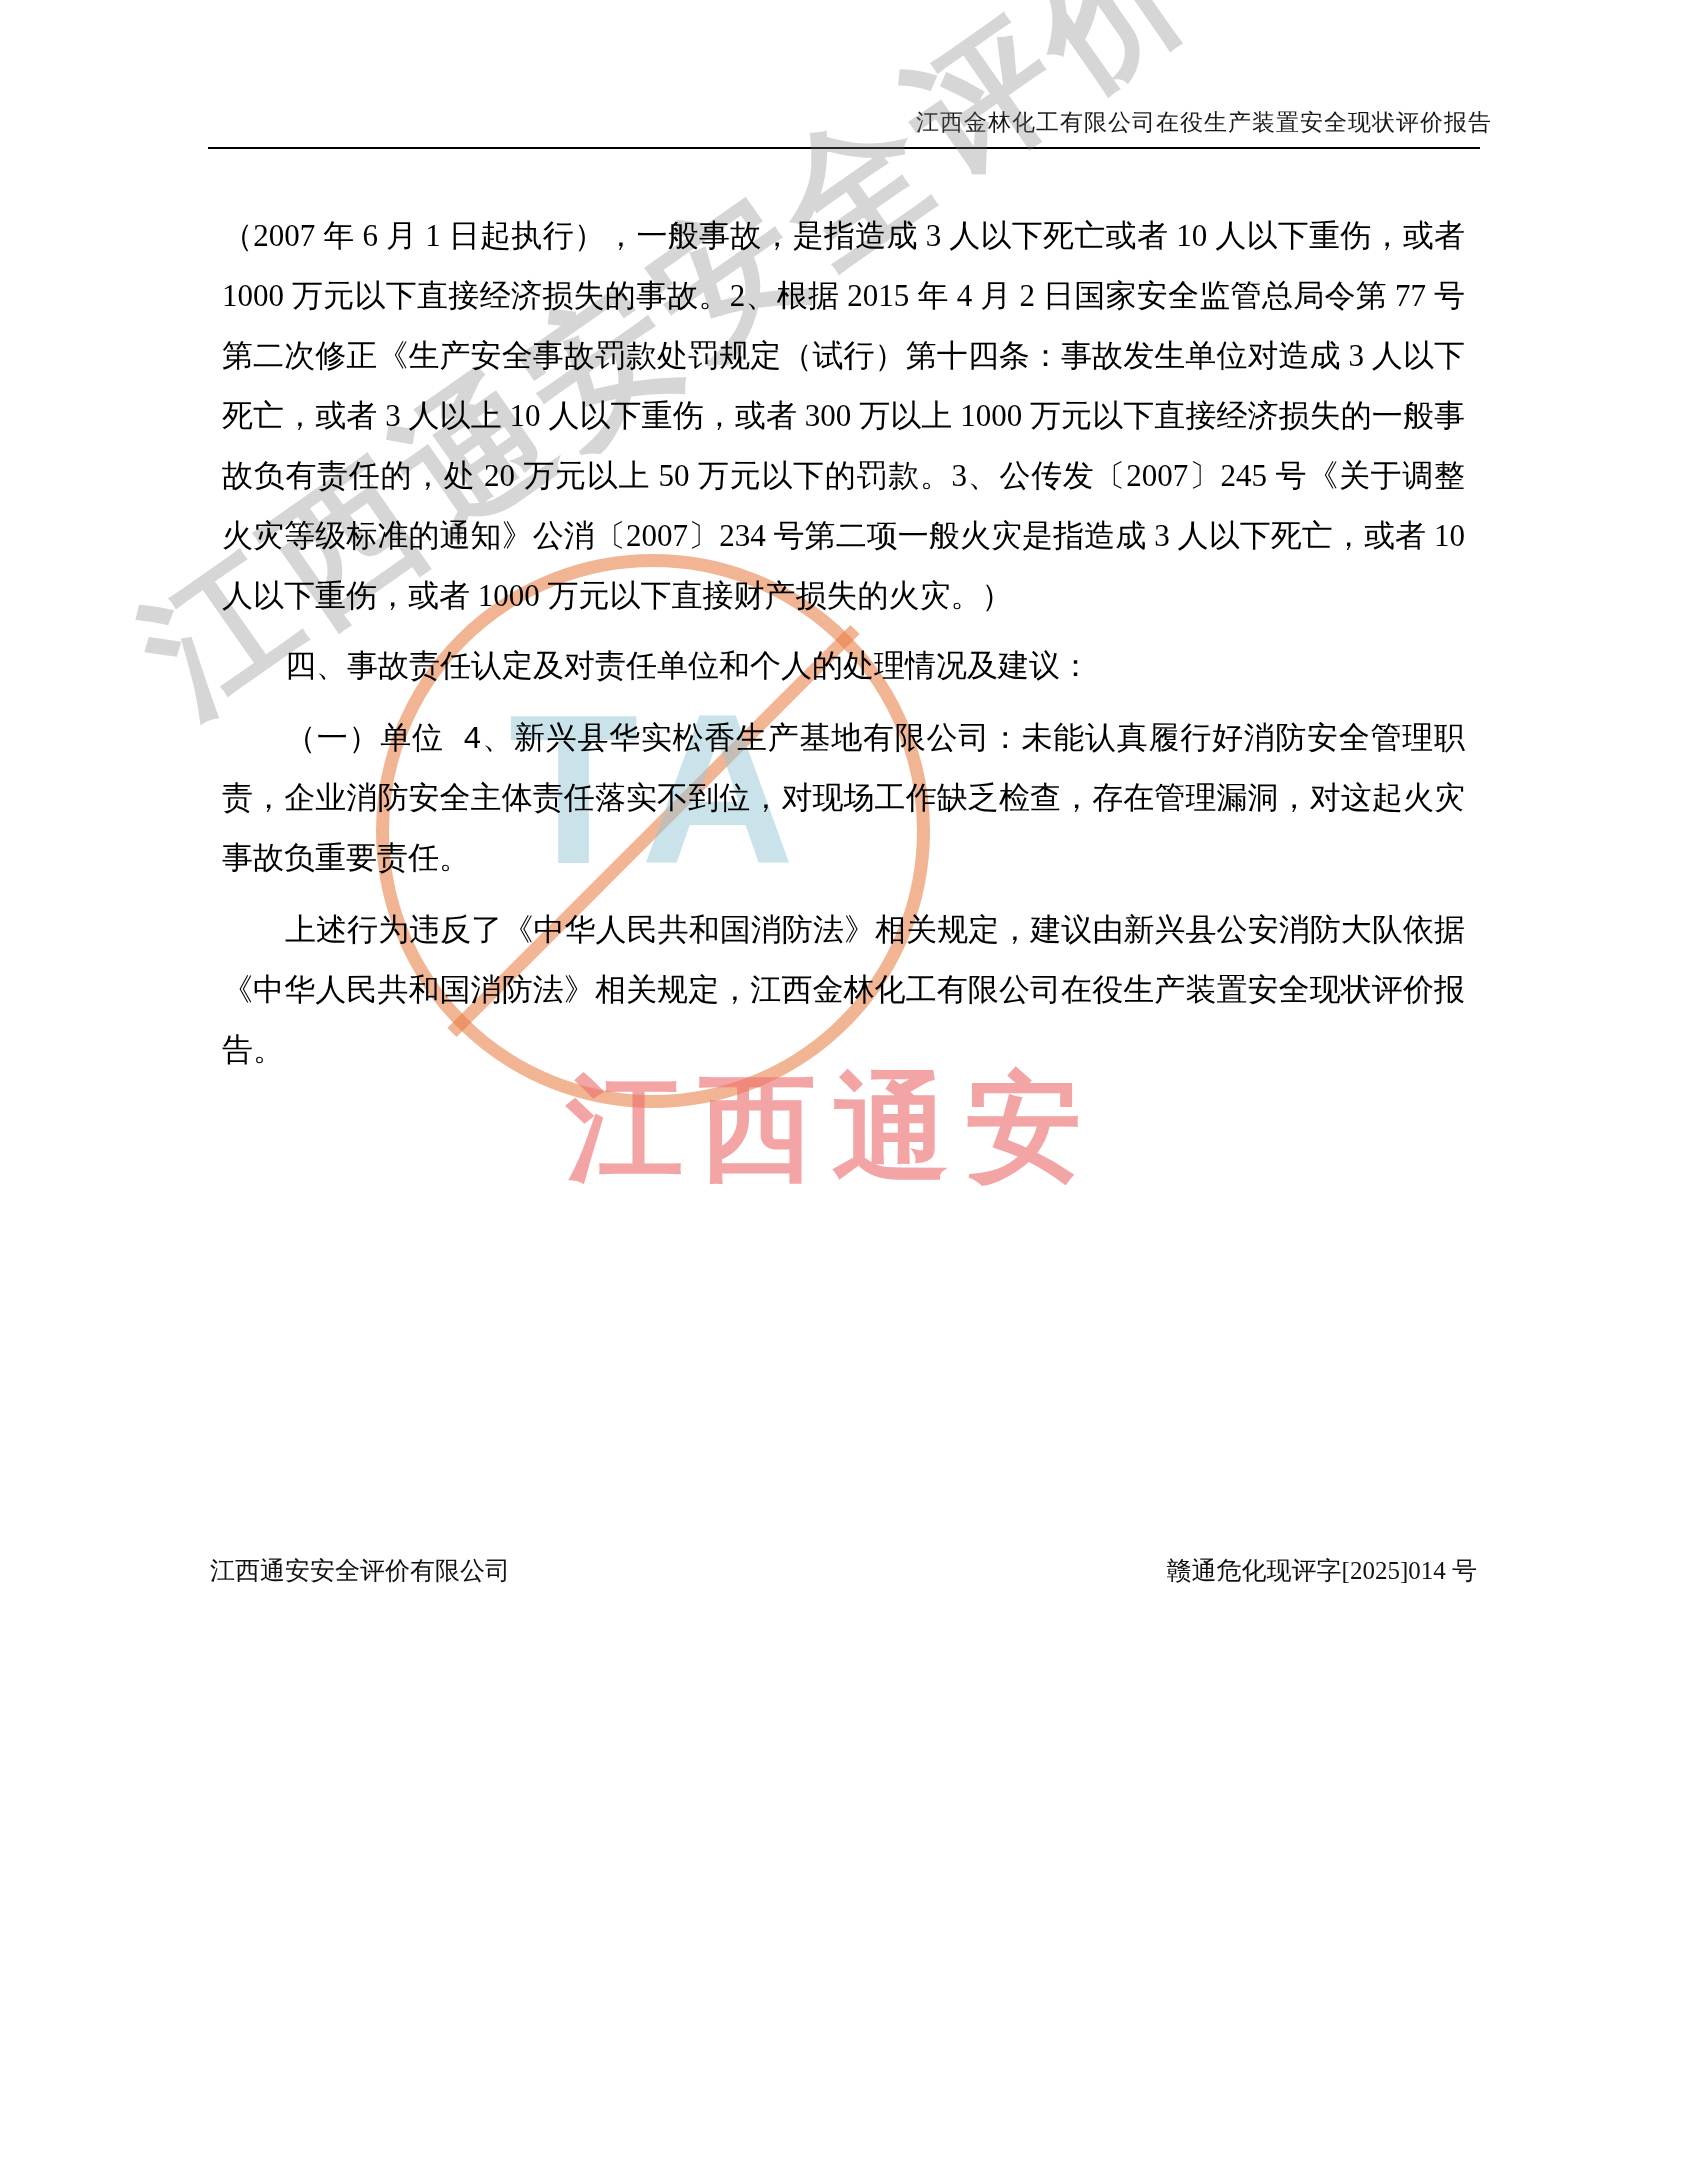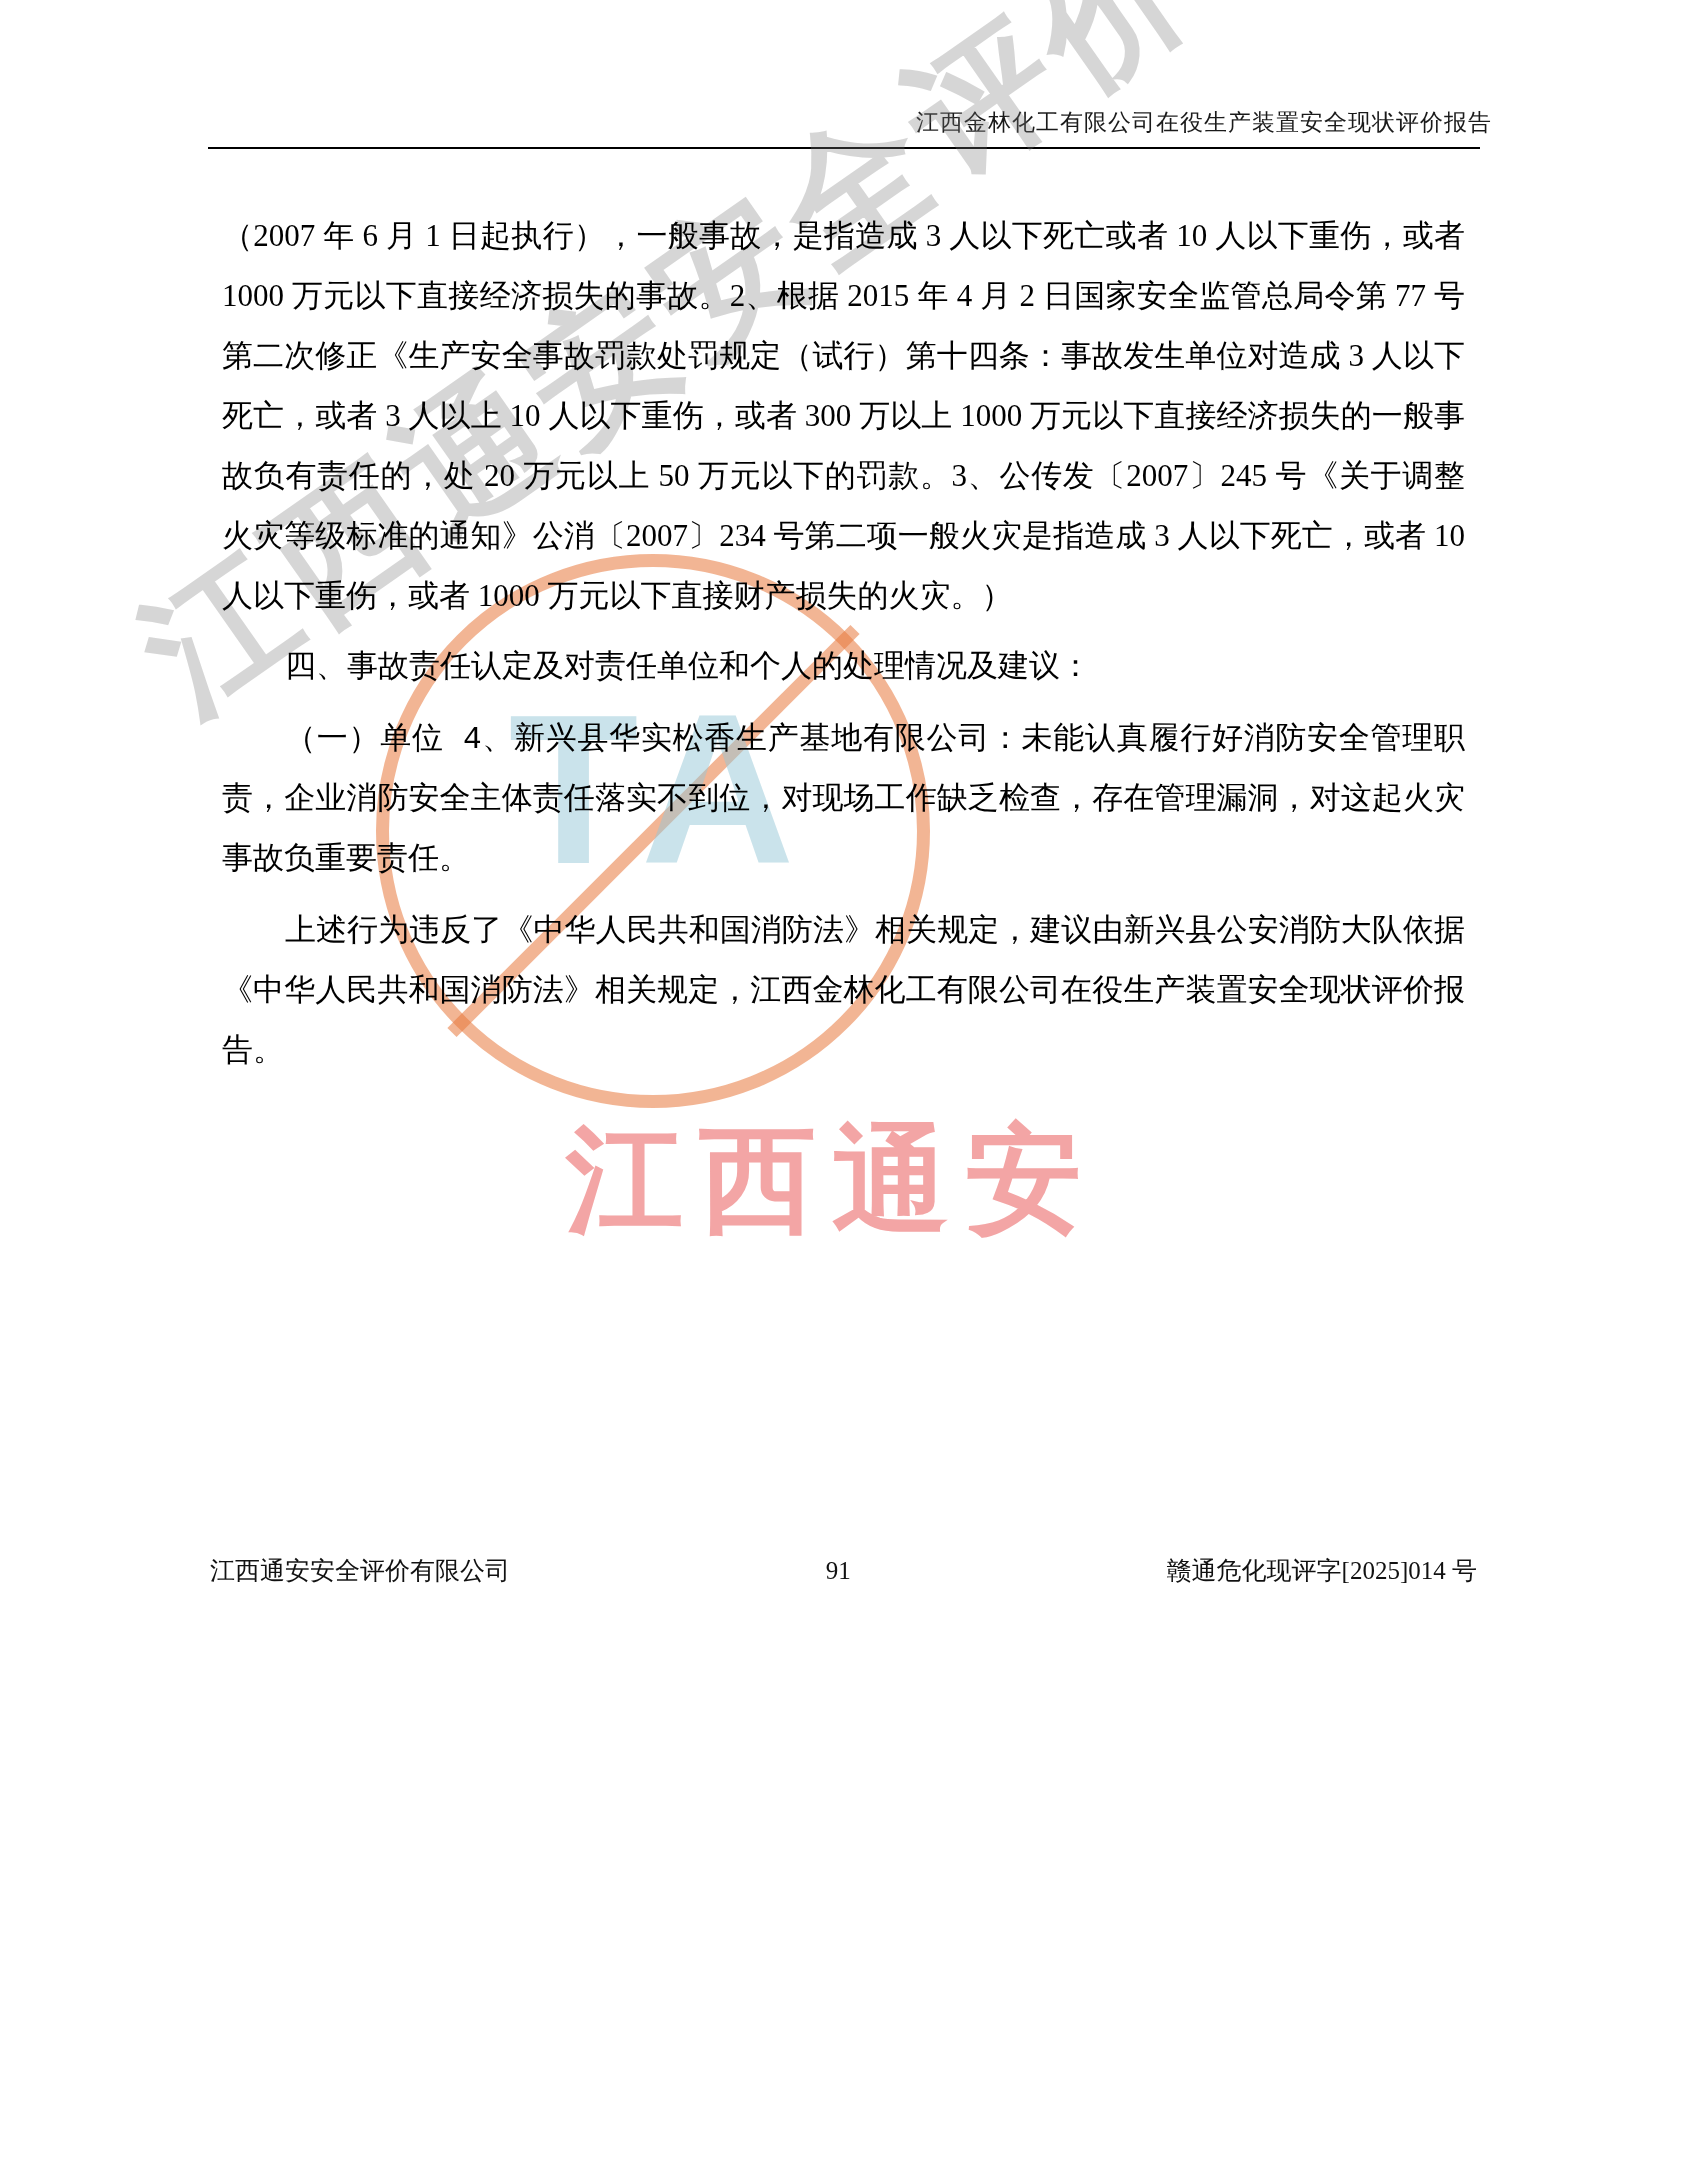--- a/index.html
+++ b/index.html
@@ -108,21 +108,21 @@
     font-size: 213px;
     font-weight: bold;
     letter-spacing: 18px;
     color: rgba(150, 200, 215, 0.5);
     font-family: "Liberation Sans", sans-serif;
     line-height: 1;
   }
   .wm-red-text {
     position: absolute;
     left: 327px;
-    top: 1116px;
+    top: 1064px;
     width: 1010px;
     text-align: center;
     font-size: 117px;
     font-weight: bold;
     letter-spacing: 16px;
     color: rgba(235, 110, 110, 0.62);
     font-family: "DejaVu Sans", "Liberation Sans", sans-serif;
     line-height: 1.1;
   }
   .wm-diagonal {
@@ -181,18 +181,17 @@
 
   <div class="content">
     <p>（2007 年 6 月 1 日起执行），一般事故，是指造成 3 人以下死亡或者 10 人以下重伤，或者 1000 万元以下直接经济损失的事故。2、根据 2015 年 4 月 2 日国家安全监管总局令第 77 号第二次修正《生产安全事故罚款处罚规定（试行）第十四条：事故发生单位对造成 3 人以下死亡，或者 3 人以上 10 人以下重伤，或者 300 万以上 1000 万元以下直接经济损失的一般事故负有责任的，处 20 万元以上 50 万元以下的罚款。3、公传发〔2007〕245 号《关于调整火灾等级标准的通知》公消〔2007〕234 号第二项一般火灾是指造成 3 人以下死亡，或者 10 人以下重伤，或者 1000 万元以下直接财产损失的火灾。）</p>
     <p class="indent">四、事故责任认定及对责任单位和个人的处理情况及建议：</p>
     <p class="indent">（一）单位 4、新兴县华实松香生产基地有限公司：未能认真履行好消防安全管理职责，企业消防安全主体责任落实不到位，对现场工作缺乏检查，存在管理漏洞，对这起火灾事故负重要责任。</p>
     <p class="indent">上述行为违反了《中华人民共和国消防法》相关规定，建议由新兴县公安消防大队依据《中华人民共和国消防法》相关规定，江西金林化工有限公司在役生产装置安全现状评价报告。</p>
   </div>
 
   <div class="footer">
     <div class="footer-left">江西通安安全评价有限公司</div>
-    <div class="footer-center">91</div>
     <div class="footer-right">赣通危化现评字[2025]014 号</div>
   </div>
 
 </div>
 
 
 </body></html>

